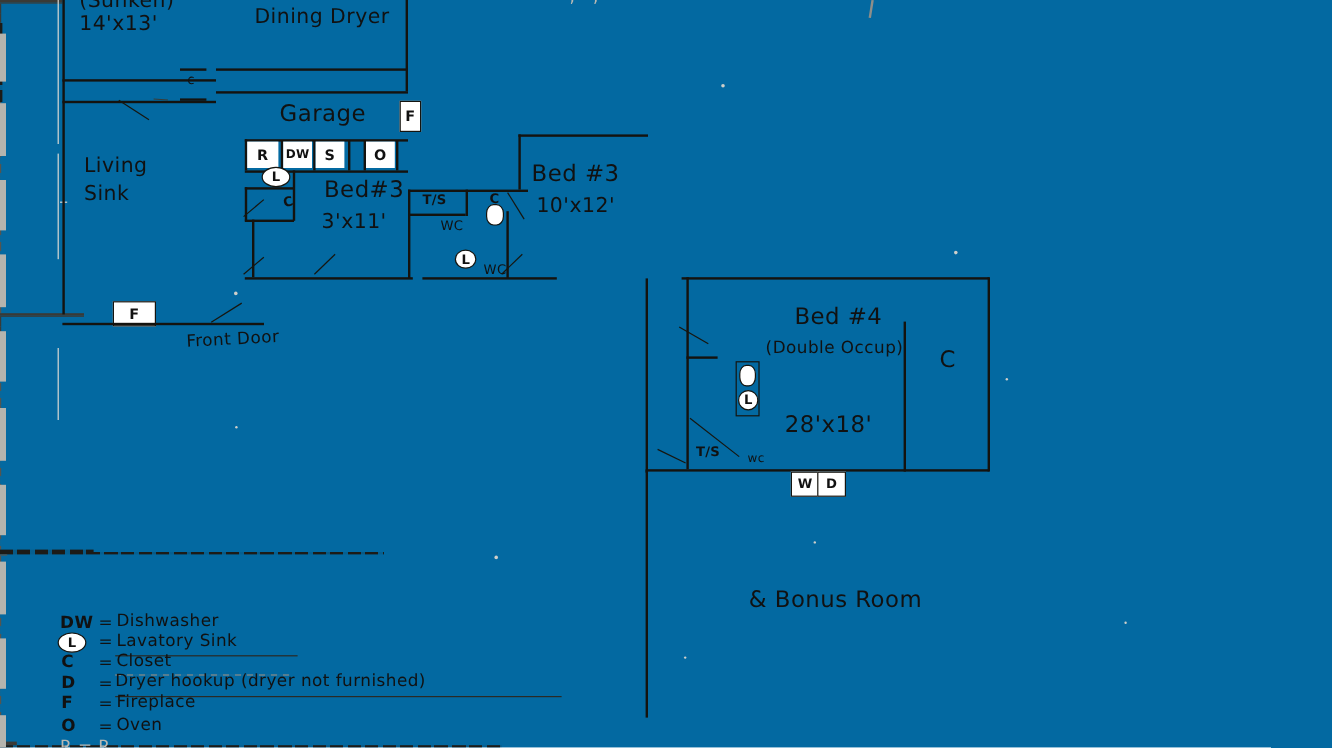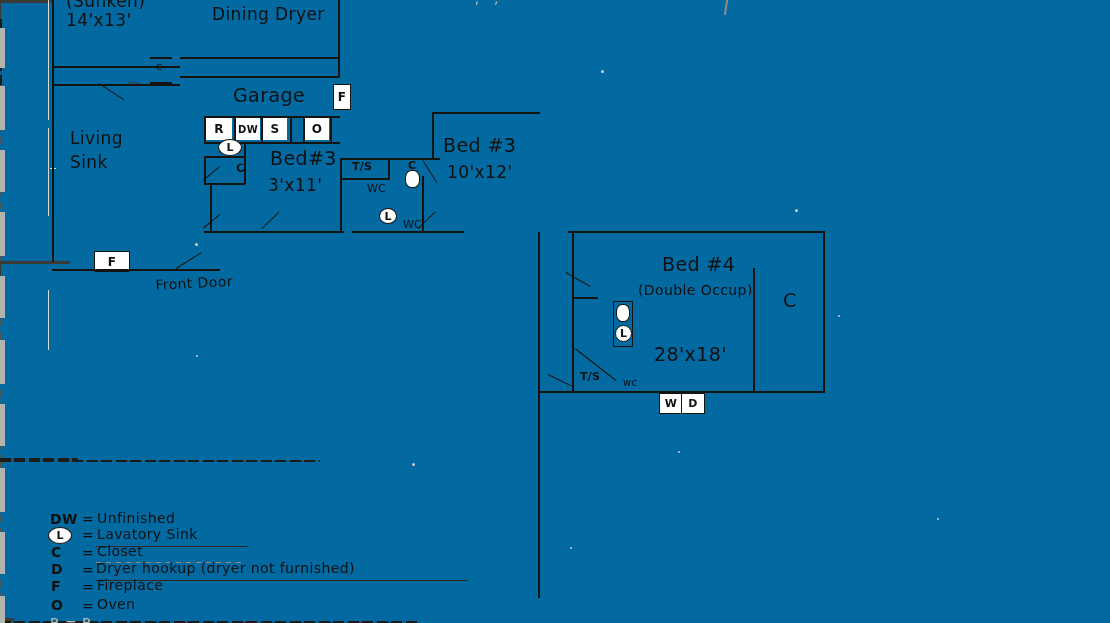--- a/index.html
+++ b/index.html
@@ -261,26 +261,27 @@
 
   <div class="leaf" style="left:548px;top:374px;width:26px;transform:rotate(26deg);"></div>
   <div class="w h" style="left:538px;top:391px;width:286px;"></div>
 
   <div class="bx" style="left:659px;top:393px;width:22px;height:19px;font-size:11px;">W</div>
   <div class="bx" style="left:681px;top:393px;width:22px;height:19px;font-size:11px;">D</div>
 
   <div class="w v" style="left:538px;top:392px;height:206px;"></div>
   <div class="dash h" style="left:538px;top:392px;width:418px;"></div>
 
+  <div class="hand xl" style="left:624px;top:490px;">&amp; Bonus Room</div>
 
   <div>
 
     <div class="hand md b" style="left:50px;top:512px;">DW</div>
     <div class="hand md" style="left:82px;top:512px;">=</div>
-    <div class="hand md" style="left:97px;top:511px;">Unfinished</div>
+    <div class="hand md" style="left:97px;top:511px;">Dishwasher</div>
 
     <div class="circ" style="left:48px;top:527px;width:22px;height:15px;">L</div>
     <div class="hand md" style="left:82px;top:528px;">=</div>
     <div class="hand md" style="left:97px;top:527px;">Lavatory Sink</div>
     <div class="ul" style="left:96px;top:546px;width:152px;"></div>
 
     <div class="hand md b" style="left:51px;top:545px;">C</div>
     <div class="hand md" style="left:82px;top:546px;">=</div>
     <div class="hand md" style="left:97px;top:544px;">Closet</div>
     <div class="ul f" style="left:96px;top:562px;width:145px;"></div>

